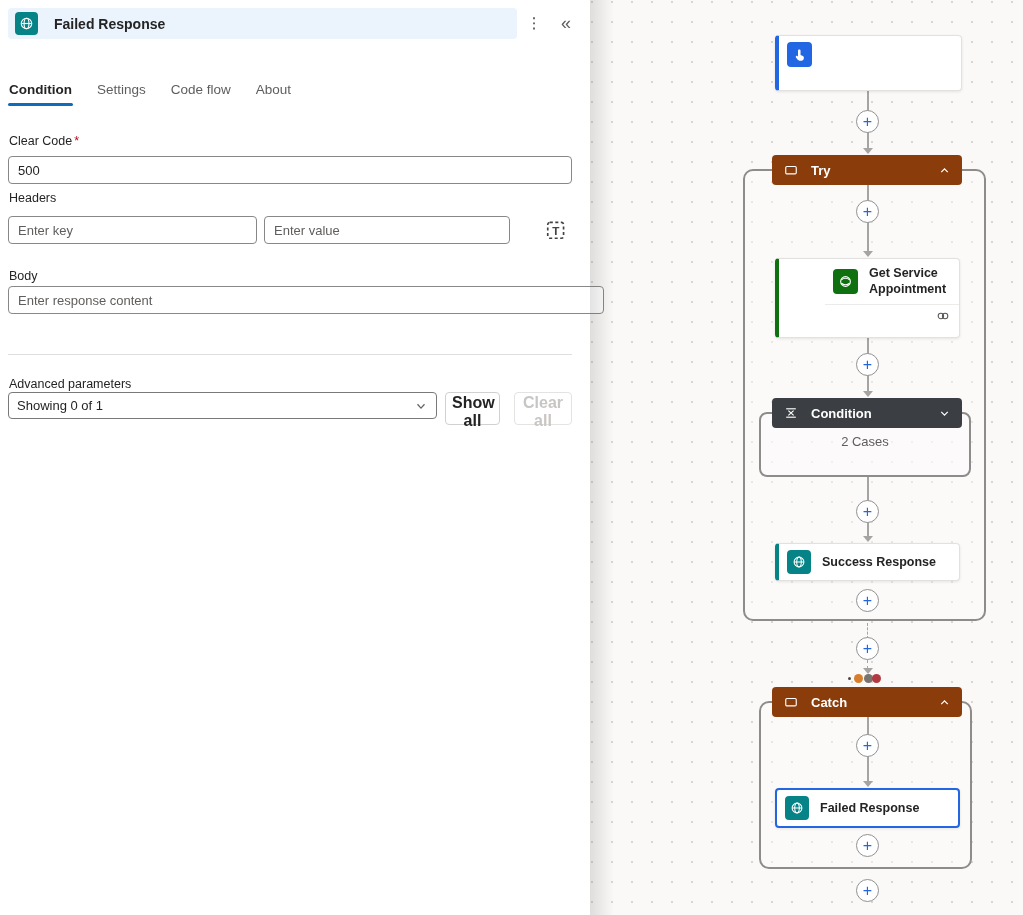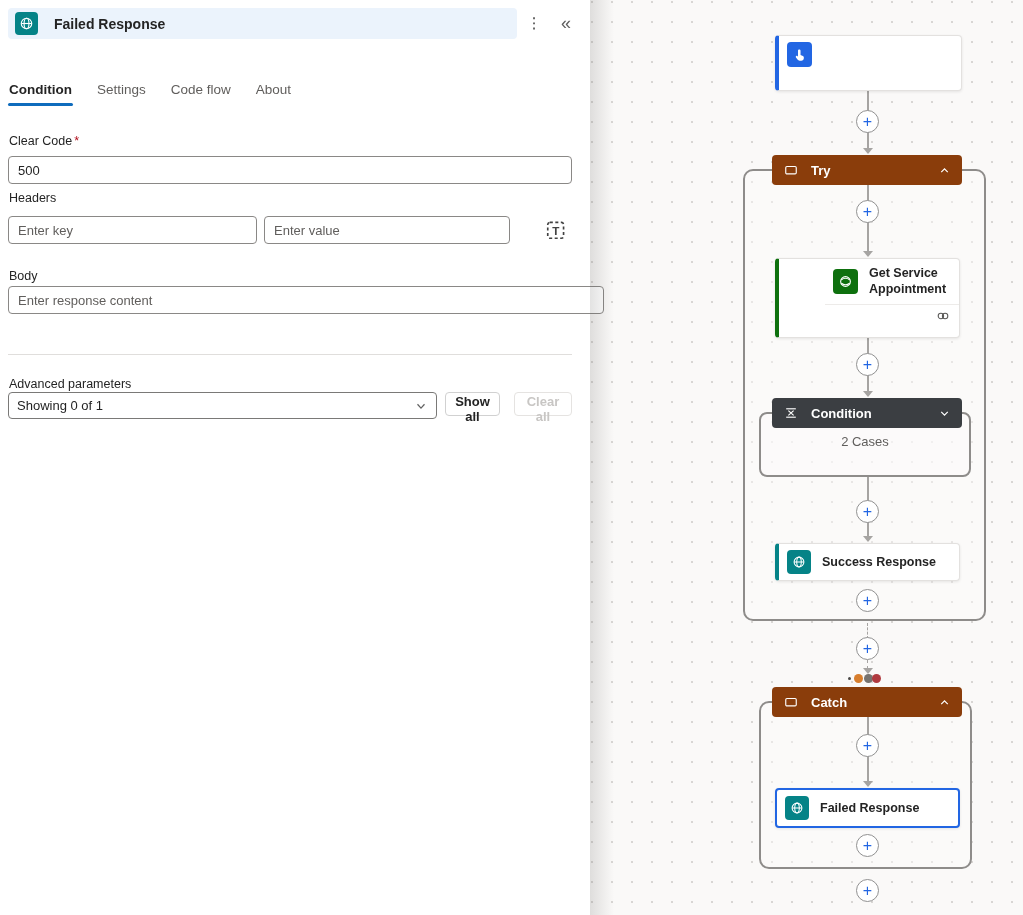--- a/index.html
+++ b/index.html
@@ -39,22 +39,22 @@
     font-family:"Liberation Sans",sans-serif; font-size:13px; color:#242424; padding:0 9px; background:#fff; }
   .tinput::placeholder { color:#605E5C; opacity:1; }
 
   .divider { position:absolute; left:8px; top:354px; width:564px; height:1px; background:#E0DEDC; }
 
   .dropdown { position:absolute; left:8px; top:392px; width:429px; height:27px; border:1px solid #7a7977;
     border-radius:4px; display:flex; align-items:center; padding:0 8px; font-size:13px; color:#242424;
     background:#fff; cursor:pointer; }
   .dropdown .dd-text { flex:1; }
 
-  .btn { position:absolute; top:392px; height:24px; border:1px solid #D1D1D1; border-radius:4px;
-    background:#fff; font-family:"Liberation Sans",sans-serif; font-size:13px; font-weight:bold;
+  .btn { position:absolute; top:392px; height:33px; border:1px solid #D1D1D1; border-radius:4px;
+    background:#fff; font-family:"Liberation Sans",sans-serif; font-size:16px; font-weight:bold;
     color:#242424; cursor:pointer; }
   .btn.show-all { left:445px; width:55px; }
   .btn.clear-all { left:514px; width:58px; color:#C8C6C4; border-color:#E5E3E1; cursor:default; font-weight:bold; }
 
   .array-toggle { position:absolute; left:544px; top:219px; width:24px; height:24px; border:none;
     background:transparent; cursor:pointer; padding:0; }
 
   
   .canvas { position:absolute; left:590px; top:0; width:433px; height:915px;
     background-color:#FAF9F8;

